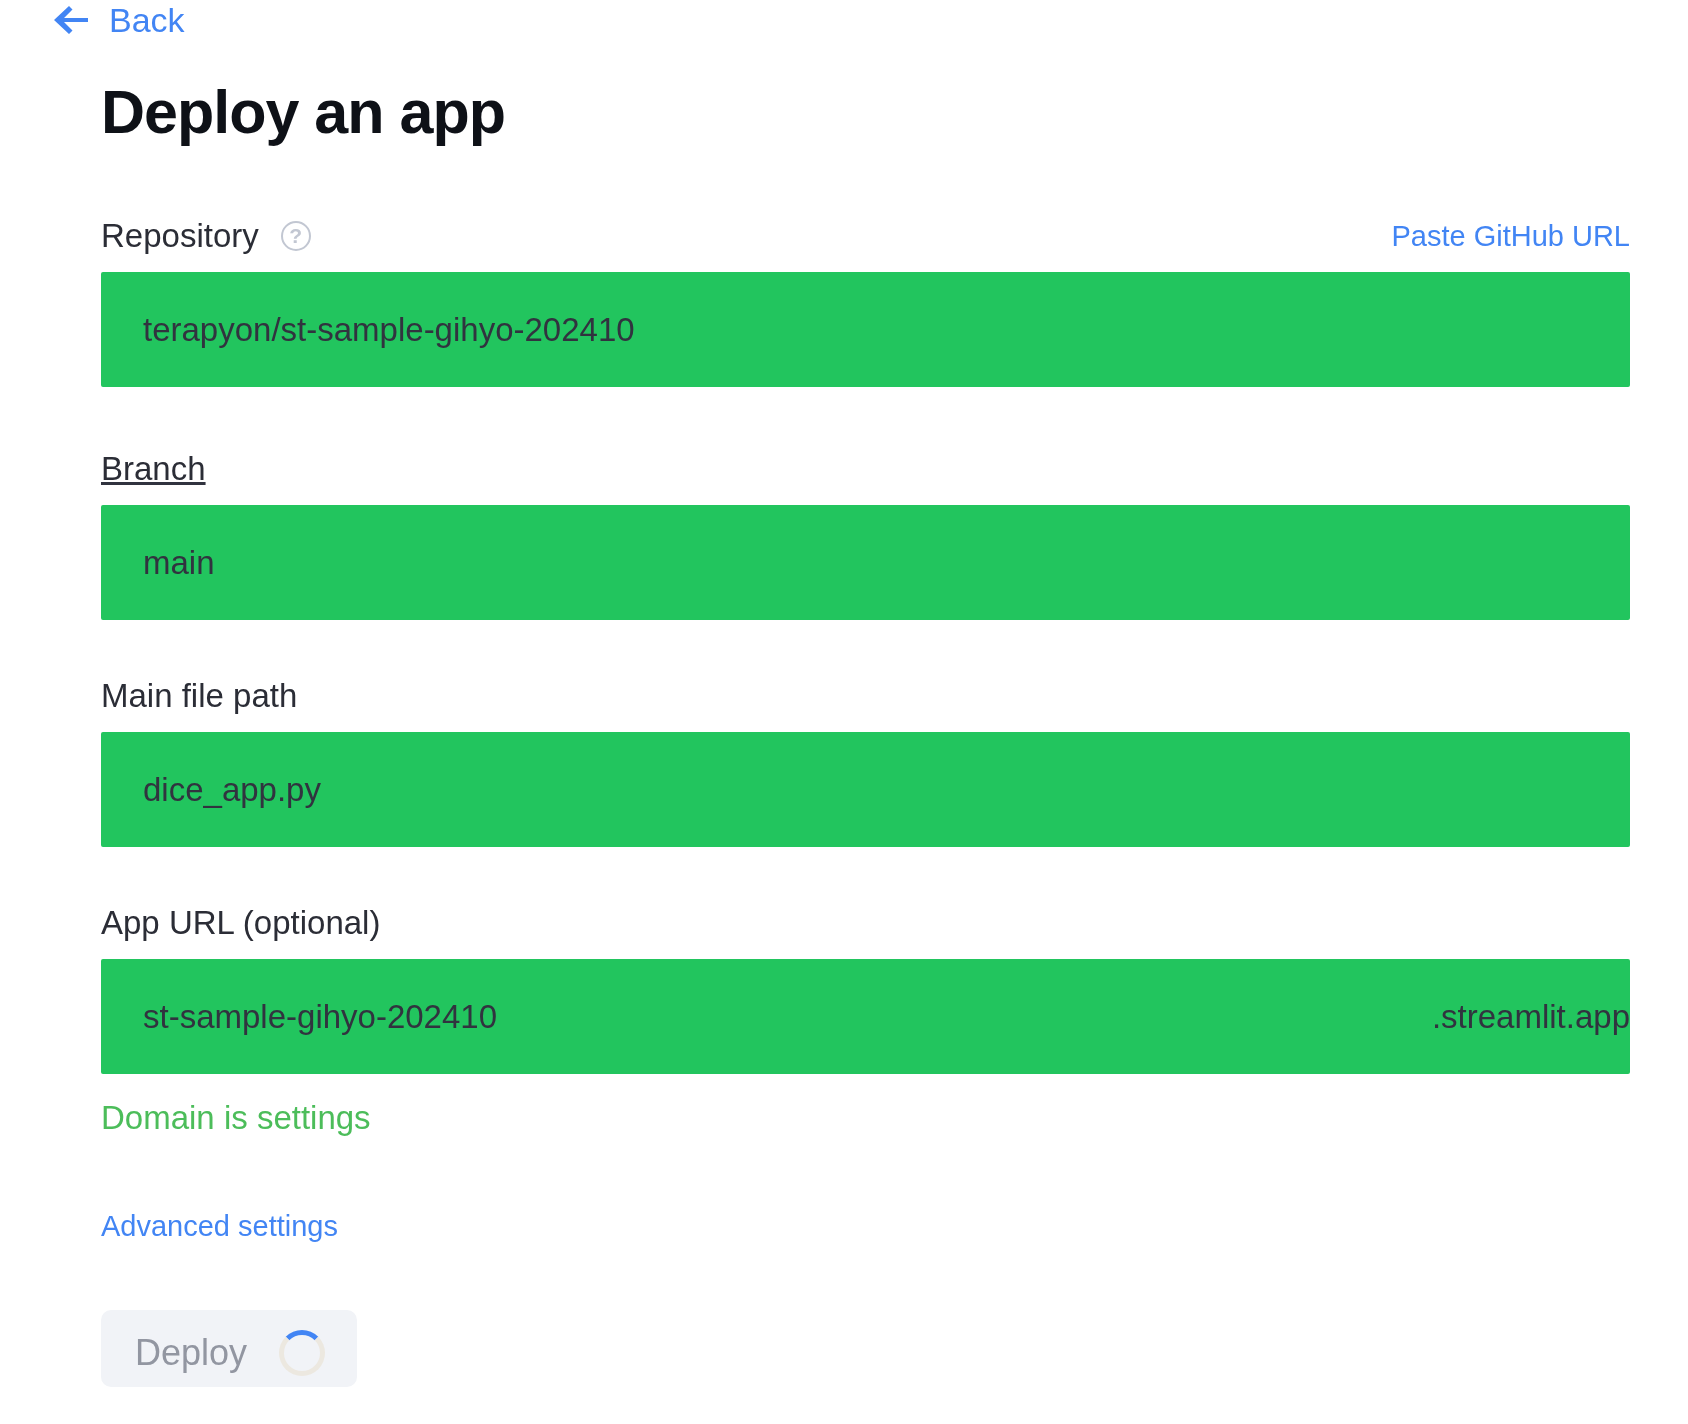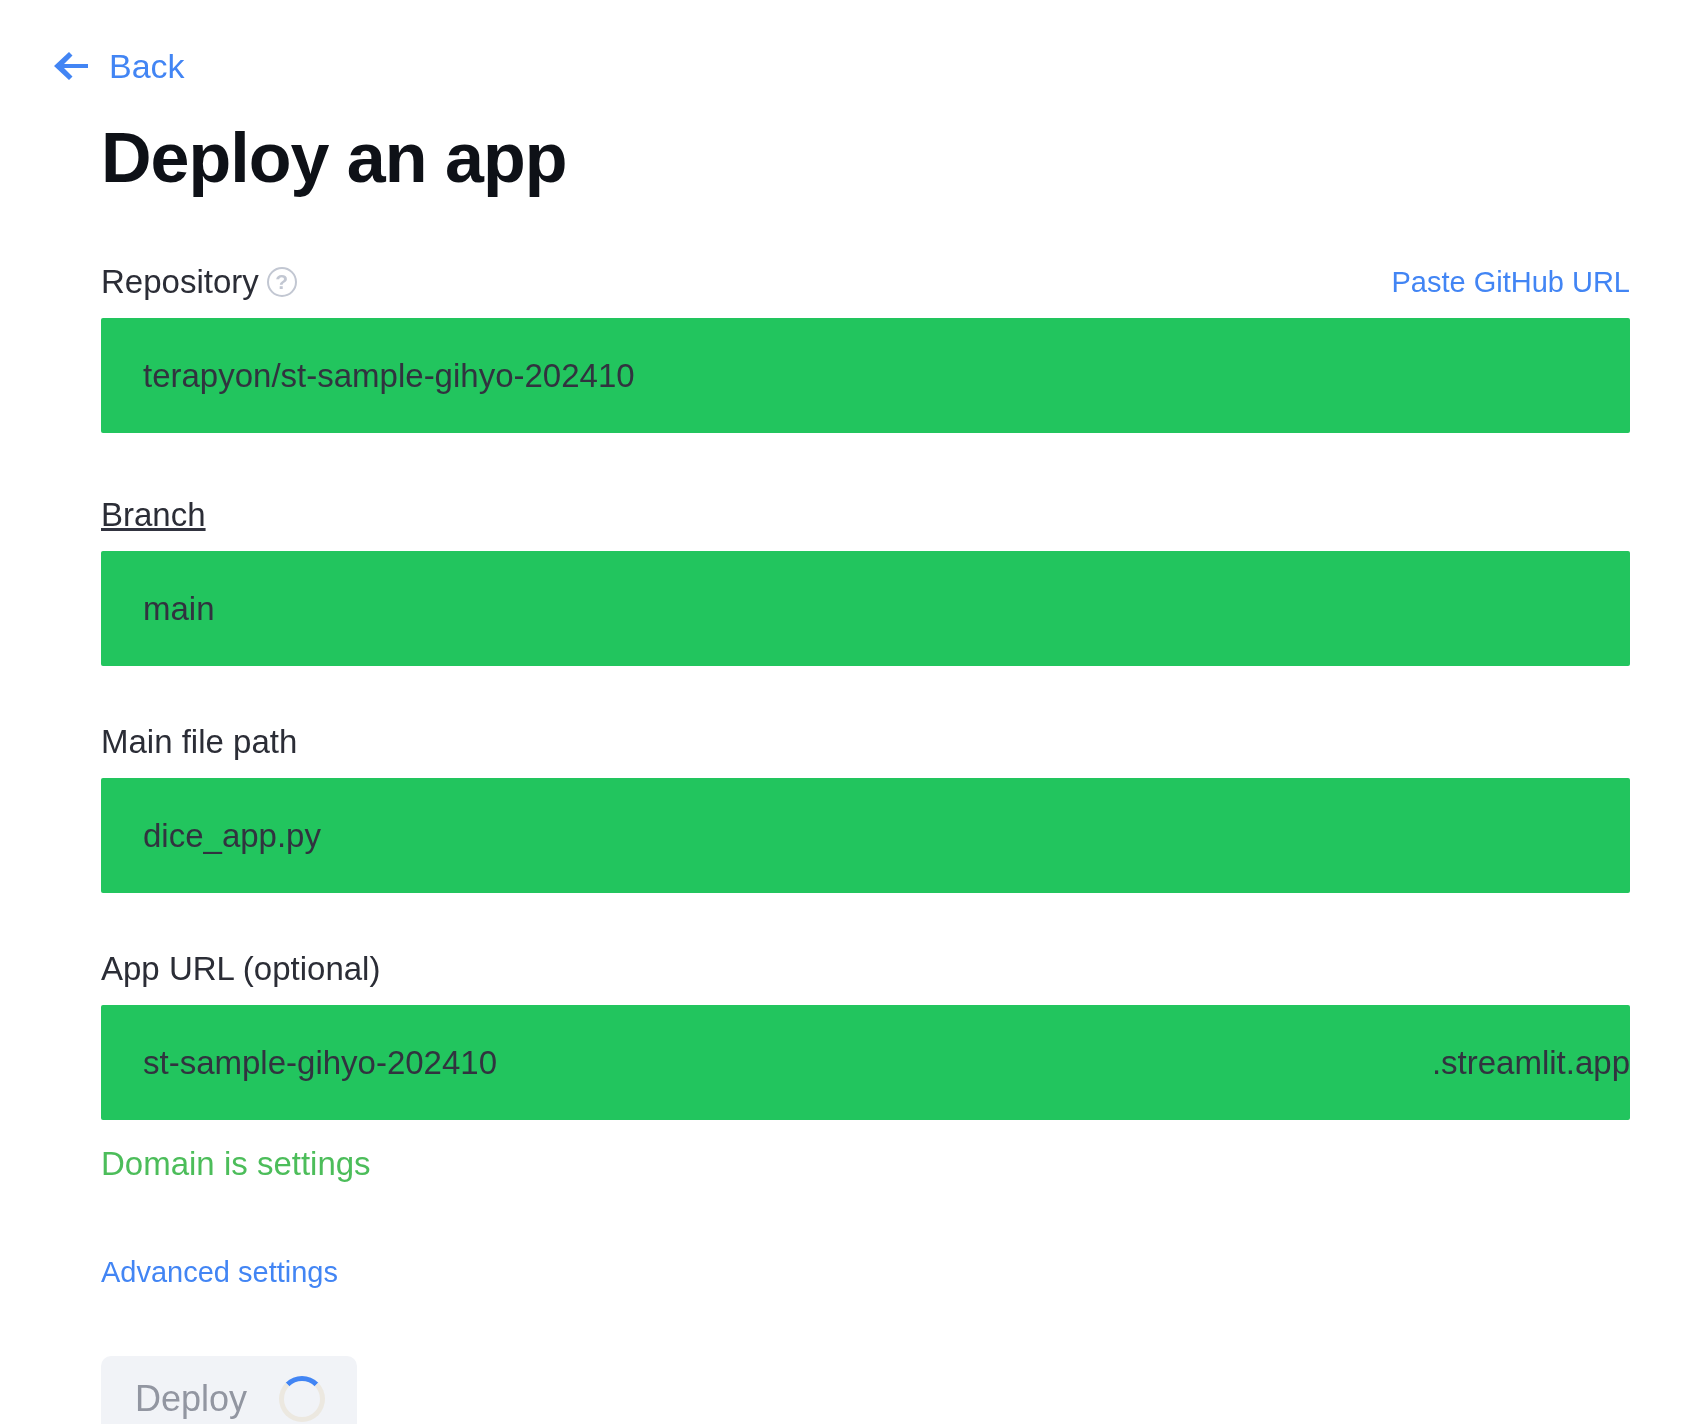--- a/index.html
+++ b/index.html
@@ -10,54 +10,53 @@
     color: #31333f;
     overflow: hidden;
   }
   .container {
     margin-left: 101px;
     width: 1529px;
   }
 
   
   .back-row {
-    padding-top: 46px;
     margin-left: -48px;
     display: flex;
     align-items: center;
     gap: 20px;
     width: fit-content;
     cursor: pointer;
   }
   .back-arrow { width: 36px; height: 30px; display: block; }
   .back-label {
     color: #4285f4;
     font-size: 34px;
     line-height: 40px;
   }
 
   
   h1.page-title {
     margin-top: 24px;
-    font-size: 70px;
+    font-size: 61px;
     line-height: 96px;
     font-weight: 700;
     letter-spacing: -1px;
     color: #0e1117;
   }
 
   
   .label-row {
     margin-top: 56px;
     display: flex;
     justify-content: space-between;
     align-items: center;
   }
   .label-row.gap-lg { margin-top: 62px; text-decoration: underline; }
-  .label-left { display: flex; align-items: center; gap: 8px; }
+  .label-left { display: flex; align-items: center; gap: 22px; }
   .field-label {
     font-size: 33px;
     line-height: 40px;
     color: #2b2d36;
   }
   .help-icon {
     width: 30px; height: 30px;
     border: 2.5px solid #c2c7d2;
     border-radius: 50%;
     color: #c2c7d2;

